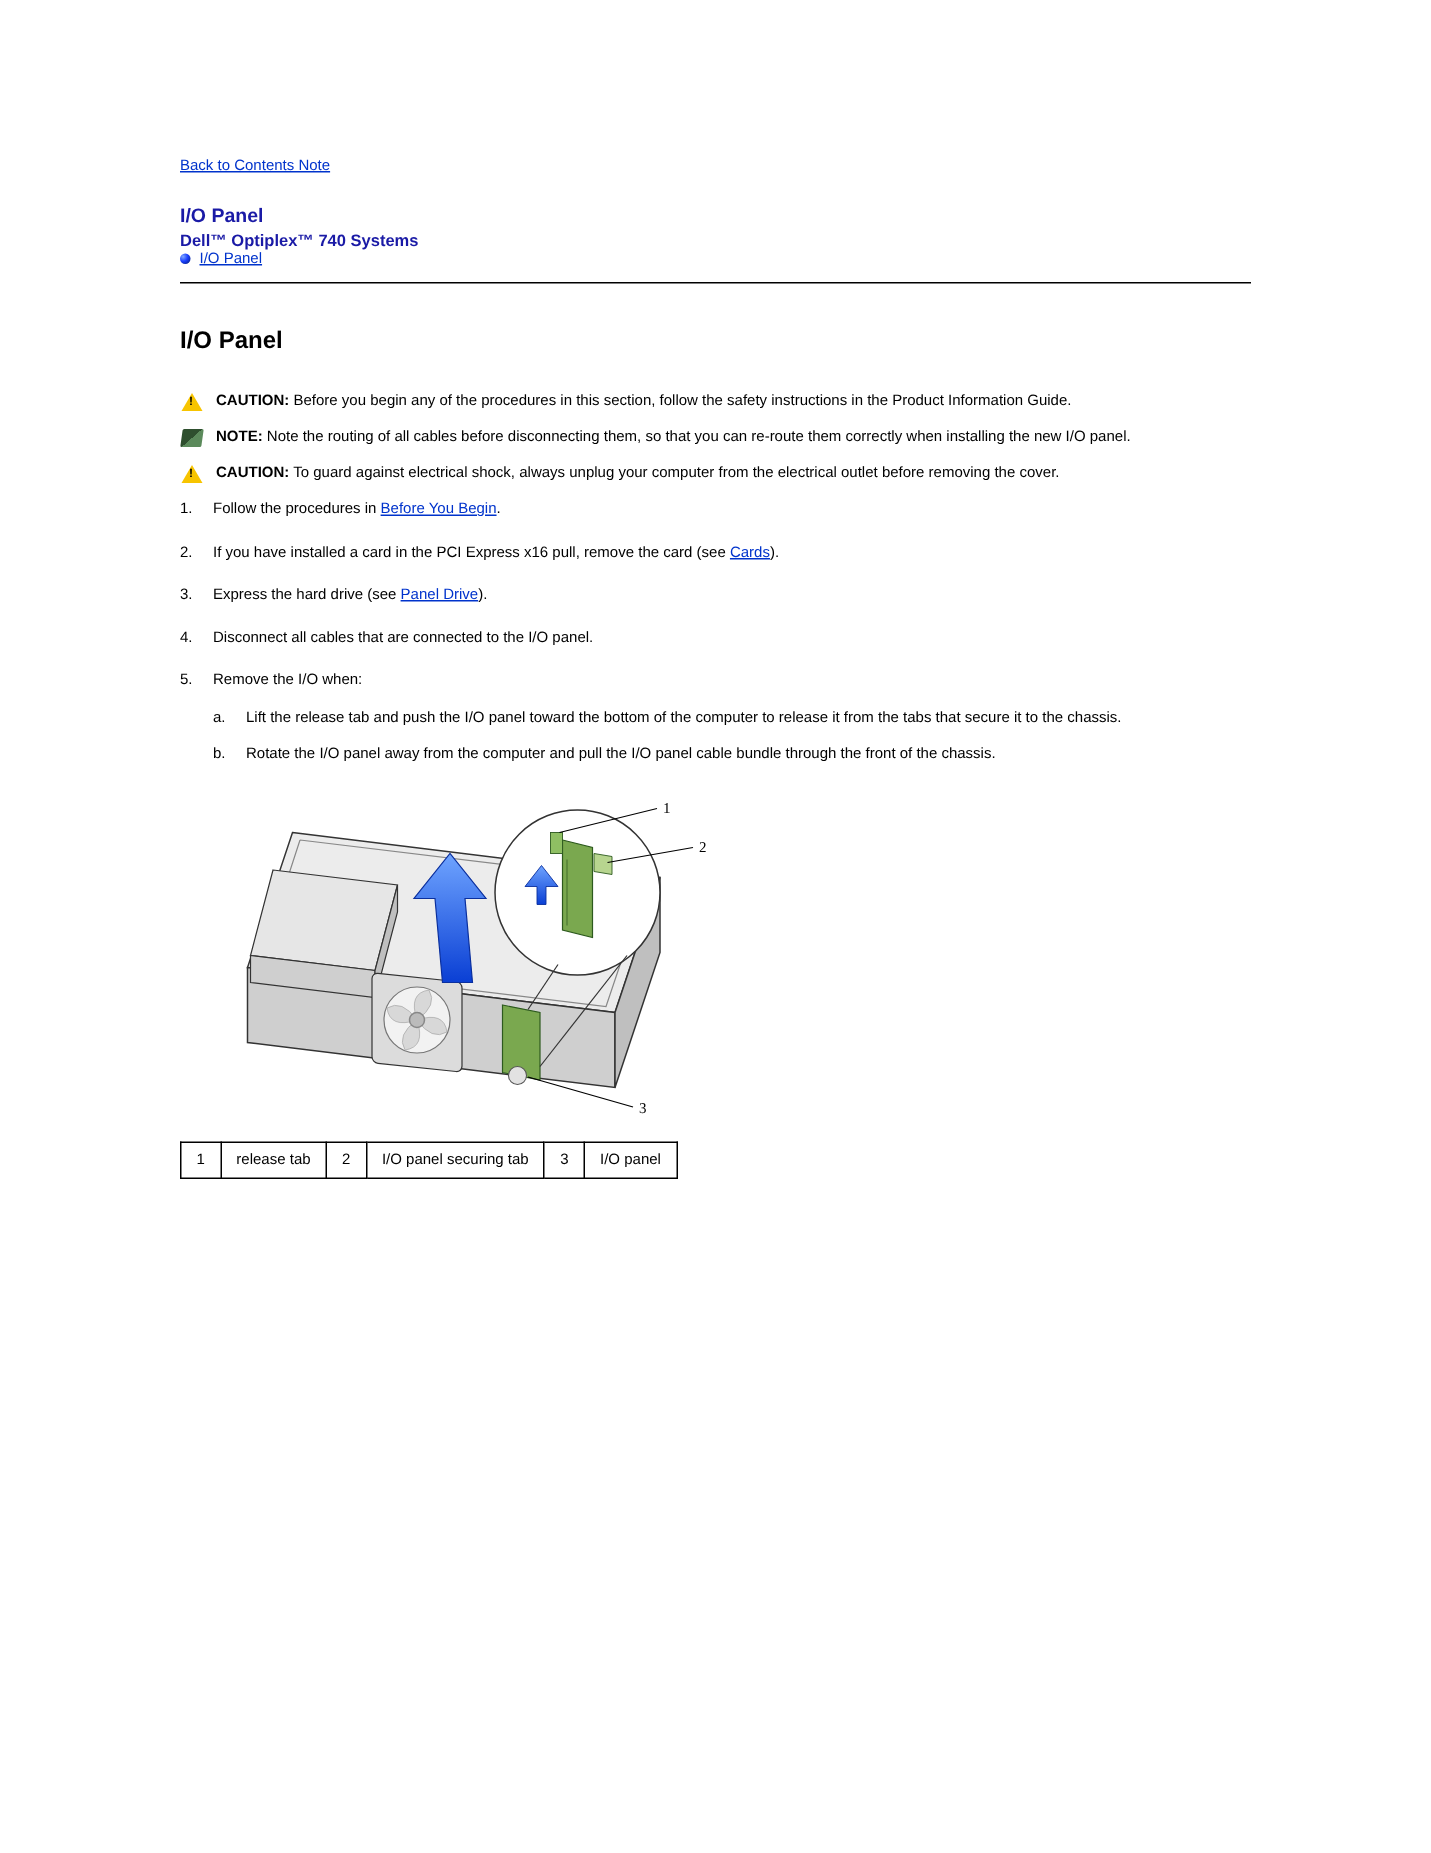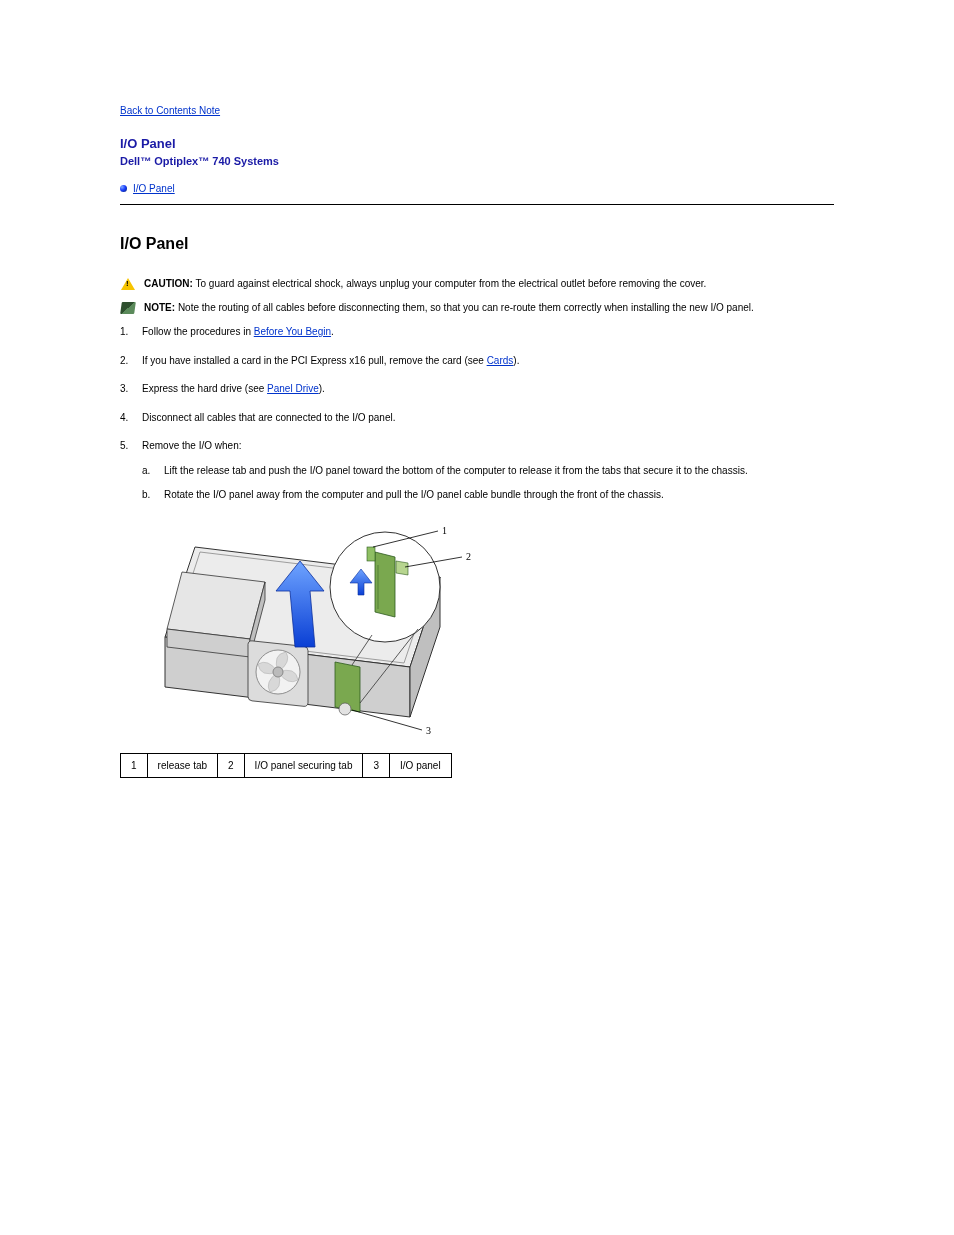--- a/index.html
+++ b/index.html
@@ -31,21 +31,20 @@
   .doc-title {
     color: #1a1aa6;
     font-weight: bold;
     font-size: 13px;
     margin-bottom: 4px;
   }
   .doc-subtitle {
     color: #1a1aa6;
     font-weight: bold;
     font-size: 11px;
-    margin-bottom: 16px;
   }
   .toc {
     margin-bottom: 8px;
   }
   .toc-row {
     display: flex;
     align-items: center;
     gap: 6px;
     margin-bottom: 4px;
   }
@@ -188,38 +187,47 @@
       <span class="bullet"></span>
       <a class="toc-link">I/O Panel</a>
     </div>
   </div>
 
   <hr class="sep">
 
   <h2 class="section">I/O Panel</h2>
 
 
+  <div class="notice">
+    <span class="icon">
+        <span class="tri"></span>
+      </span>
+    <span class="txt">
+      <span class="lbl">CAUTION:</span>
+      <span>Before you begin any of the procedures in this section, follow the safety instructions in the Product Information Guide.</span>
+    </span>
+  </div>
+
+  <div class="notice">
+    <span class="icon">
+        <span class="note-icon"></span>
+      </span>
+    <span class="txt">
+      <span class="lbl">NOTE:</span>
+      <span>Note the routing of all cables before disconnecting them, so that you can re-route them correctly when installing the new I/O panel.</span>
+    </span>
+  </div>
 
   <div class="notice">
     <span class="icon">
         <span class="tri"></span>
       </span>
     <span class="txt">
       <span class="lbl">CAUTION:</span>
       <span>To guard against electrical shock, always unplug your computer from the electrical outlet before removing the cover.</span>
-    </span>
-  </div>
-
-  <div class="notice">
-    <span class="icon">
-        <span class="note-icon"></span>
-      </span>
-    <span class="txt">
-      <span class="lbl">NOTE:</span>
-      <span>Note the routing of all cables before disconnecting them, so that you can re-route them correctly when installing the new I/O panel.</span>
     </span>
   </div>
 
   <ol class="steps">
     <li>
       <span>Follow the procedures in </span><a class="link">Before You Begin</a><span>.</span>
     </li>
     <li>
       <span>If you have installed a card in the PCI Express x16 pull, remove the card (see </span><a class="link">Cards</a><span>).</span>
     </li>

